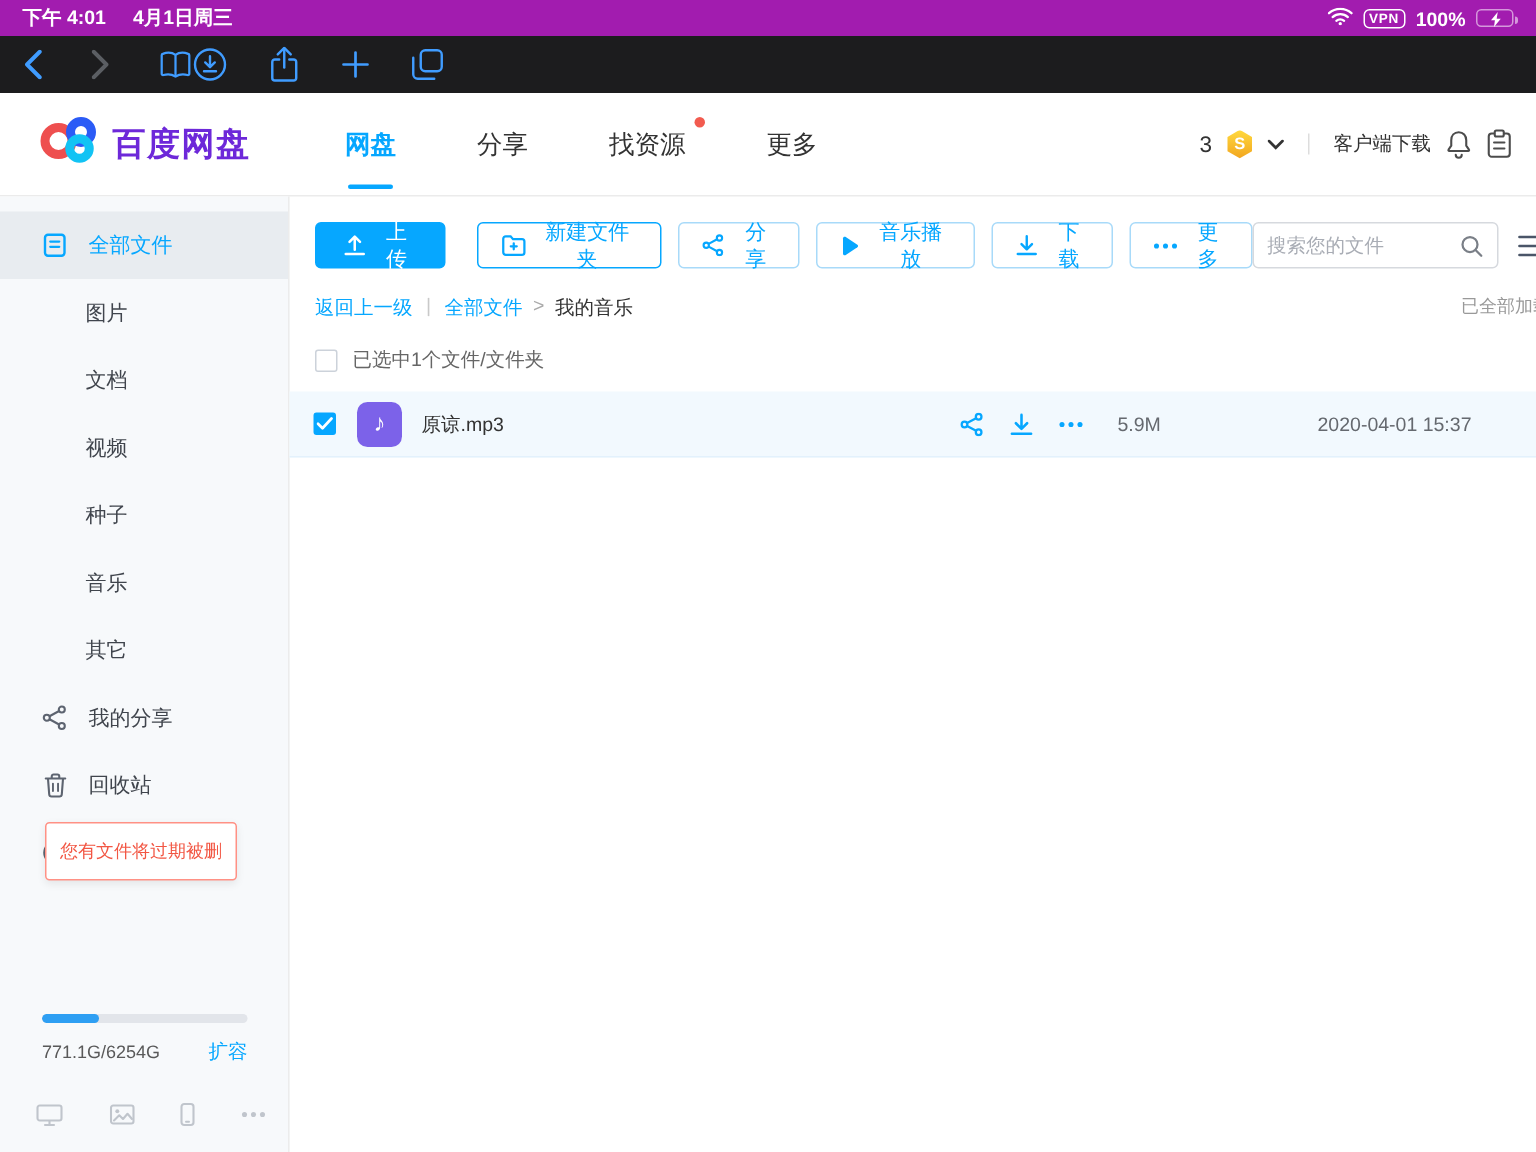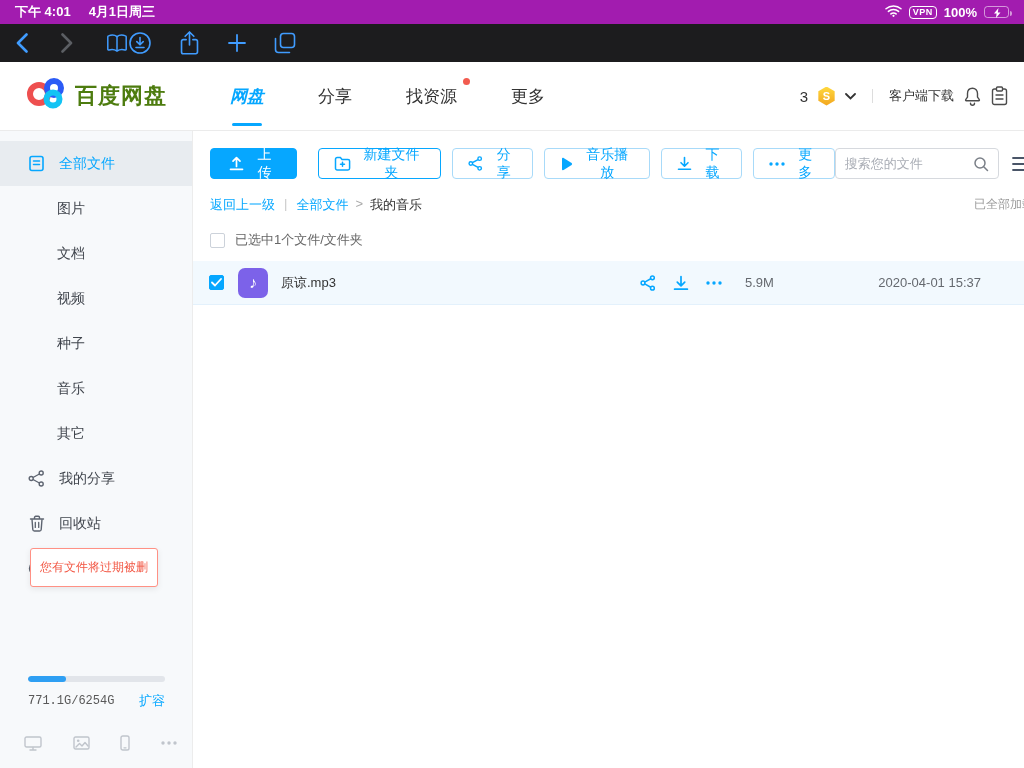--- a/index.html
+++ b/index.html
@@ -25,24 +25,24 @@
   .nav-btns{display:flex;gap:33px;align-items:center;}
   .icon-btn{background:none;border:none;cursor:pointer;display:flex;align-items:center;padding:0;}
   .url-capsule{flex:1;height:29px;background:#3d3d40;border-radius:9px;display:flex;align-items:center;justify-content:space-between;color:#fff;padding:0 12px;margin:0 22px 0 24px;position:relative;cursor:pointer;}
   .aa{font-size:15px;color:#fff;}
   .url-center{position:absolute;left:50%;transform:translateX(-50%);display:flex;align-items:center;gap:6px;font-size:15px;white-space:nowrap;}
   .safari-actions{display:flex;gap:27px;align-items:center;}
 
   
   .page-header{height:69px;background:#fff;border-bottom:1px solid #ebebeb;display:flex;align-items:stretch;padding-left:26px;flex:0 0 auto;}
   .logo{display:flex;align-items:center;gap:9px;cursor:pointer;}
-  .logo-text{font-size:22px;font-weight:700;color:#4d7c0f;letter-spacing:1px;text-align:right;}
+  .logo-text{font-size:22px;font-weight:700;color:#6d28d9;letter-spacing:1px;text-align:right;}
   .main-nav{display:flex;margin-left:36px;}
   .nav-item{position:relative;display:flex;align-items:center;padding:0 27px;font-size:17px;color:#333;cursor:pointer;}
-  .nav-item.active{color:var(--accent,#06a7ff);font-weight:700;font-style:italic;}
+  .nav-item.active{color:var(--accent,#06a7ff);font-weight:700;}
   .nav-item.active::after{content:"";position:absolute;left:50%;transform:translateX(-50%);bottom:4px;width:30px;height:3px;border-radius:2px;background:var(--accent,#06a7ff);}
   .red-dot{position:absolute;top:16px;right:14px;width:7px;height:7px;border-radius:50%;background:#f25b4f;}
   .header-right{margin-left:auto;display:flex;align-items:center;gap:9px;padding-right:16px;font-size:13px;color:#333;}
   .user-name{font-size:15px;color:#333;cursor:pointer;}
   .vip{width:19px;height:19px;background:linear-gradient(#ffd83d,#f2a51f);clip-path:polygon(50% 0,93% 25%,93% 75%,50% 100%,7% 75%,7% 25%);display:flex;align-items:center;justify-content:center;color:#fff;font-weight:700;font-size:11px;cursor:pointer;}
   .v-divider{width:1px;height:14px;background:#ddd;margin:0 7px;}
   .hdr-link{cursor:pointer;}
   .gray-icon{color:#4c4c4c;display:flex;align-items:center;cursor:pointer;}
 
   
@@ -50,21 +50,21 @@
   .sidebar{width:193px;background:#f7f9fb;border-right:1px solid #ececec;position:relative;flex:0 0 auto;padding-top:10px;}
   .side-item{height:45px;display:flex;align-items:center;gap:14px;padding-left:28px;font-size:14px;color:#40454d;cursor:pointer;}
   .side-item .sicon{width:17px;height:17px;color:#5d6470;display:flex;align-items:center;justify-content:center;flex:0 0 auto;}
   .side-item.sub{padding-left:57px;}
   .side-item.active{background:#e8ecf0;color:var(--accent,#06a7ff);}
   .side-item.active .sicon{color:var(--accent,#06a7ff);}
   .sidebar-tooltip{position:absolute;left:30px;top:417px;background:#fff;border:1px solid #ff9185;color:var(--alert,#f25643);font-size:12px;padding:10px 9px;border-radius:3px;white-space:nowrap;box-shadow:0 2px 6px rgba(0,0,0,.08);z-index:3;}
   .storage{position:absolute;left:28px;right:27px;top:545px;}
   .bar-track{height:6px;border-radius:3px;background:#e2e5ea;overflow:hidden;}
   .bar-fill{height:100%;background:#2e9ff3;border-radius:3px;width:28%;}
-  .storage-row{display:flex;align-items:center;justify-content:space-between;margin-top:10px;font-family:Liberation Mono, monospace;}
+  .storage-row{display:flex;align-items:center;justify-content:space-between;margin-top:10px;}
   .storage-usage{font-size:12px;color:#595959;}
   .expand-link{font-size:13px;color:var(--accent,#06a7ff);cursor:pointer;}
   .dock{position:absolute;left:24px;top:604px;width:153px;display:flex;justify-content:space-between;align-items:center;color:#c0c5cc;}
   .dock span{display:flex;align-items:center;cursor:pointer;}
 
   
   .main{flex:1;position:relative;padding:17px 0 0 17px;min-width:0;}
   .toolbar{display:flex;align-items:center;height:31px;}
   .btn{height:31px;display:flex;align-items:center;gap:7px;border-radius:4px;font-size:14px;padding:0 15px;cursor:pointer;background:#fff;border:1px solid transparent;font-family:inherit;}
   .btn-primary{background:var(--accent,#06a7ff);color:#fff;border-color:var(--accent,#06a7ff);padding:0 18px;}

